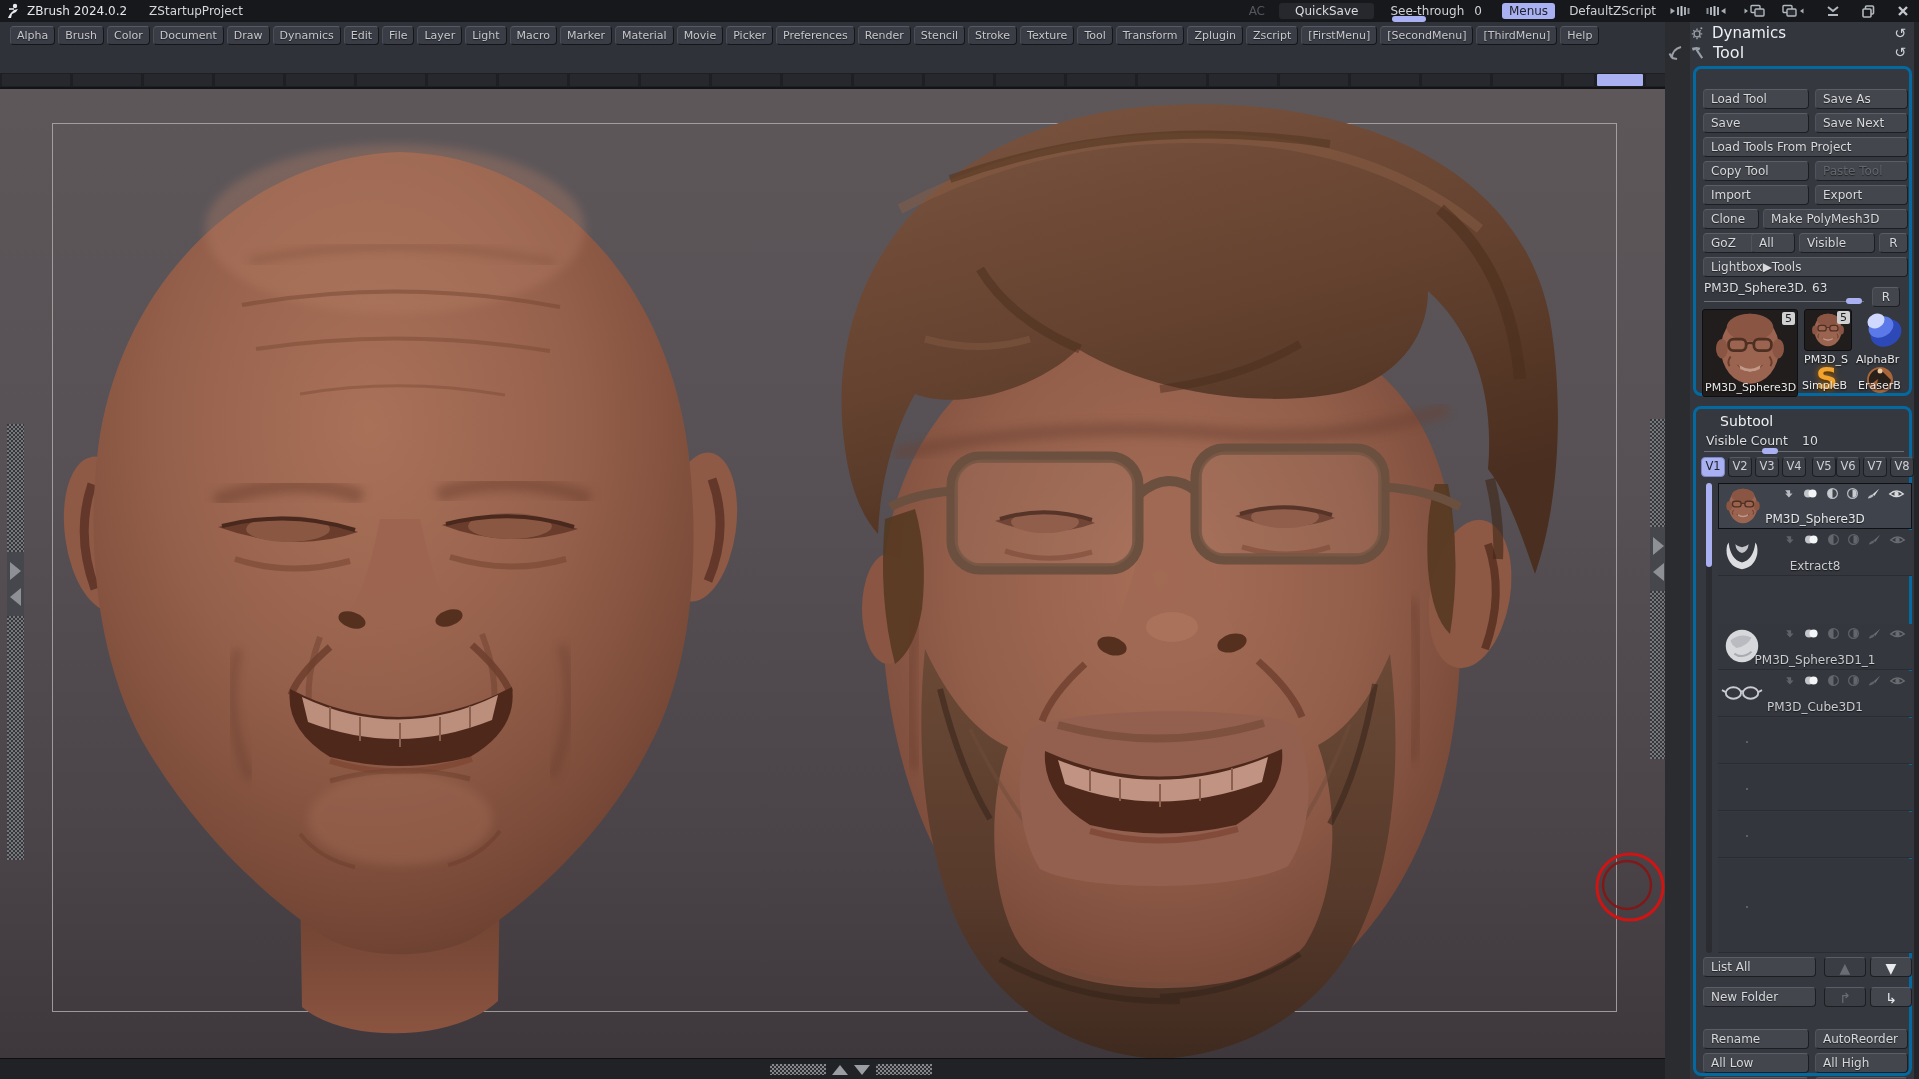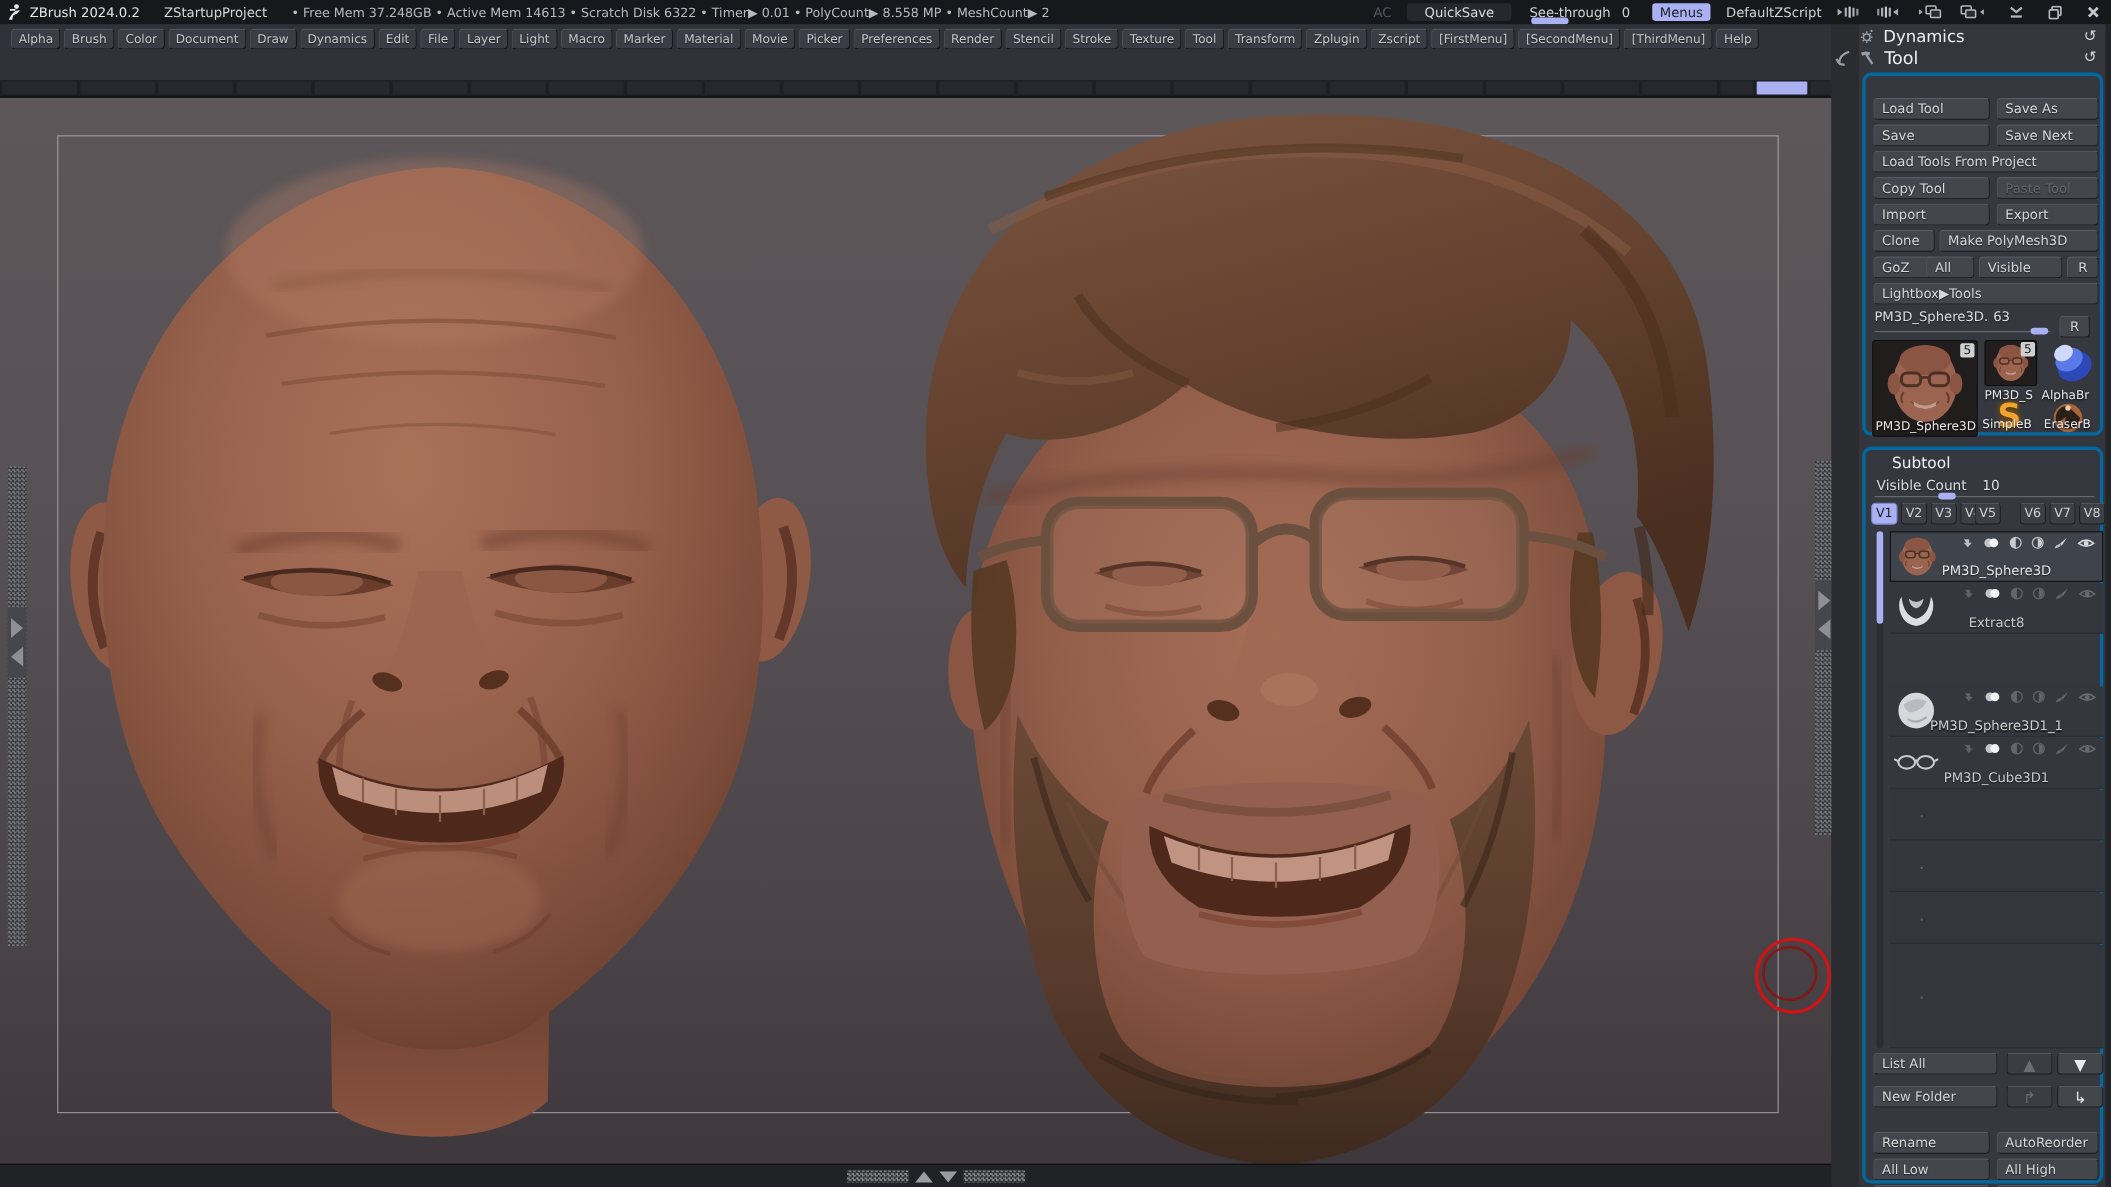--- a/index.html
+++ b/index.html
@@ -197,21 +197,20 @@
 </svg>
 
 <div id="titlebar">
   <svg width="15" height="16" viewBox="0 0 15 16">
     <circle cx="9" cy="3" r="2.2" fill="#e8eaee"></circle>
     <path d="M2 15 C4 10 6 9 8 7 L12 6 L10 9 L6 11 L5 15 Z" fill="#e8eaee"></path>
     <path d="M3 6 L8 6" stroke="#e8eaee" stroke-width="1.6"></path>
   </svg>
   <span class="tb-app">ZBrush 2024.0.2</span>
   <span class="tb-project">ZStartupProject</span>
-  <span class="tb-stats">• Free Mem 37.248GB • Active Mem 14613 • Scratch Disk 6322 •  Timer▶ 0.01 • PolyCount▶ 8.558 MP • MeshCount▶ 2</span>
   <div class="tb-right">
     <span class="tb-ac">AC</span>
     <span class="tb-quicksave">QuickSave</span>
     <span class="tb-seethrough">
       <span>See-through</span>
       <span>0</span>
       <span class="pill"></span>
     </span>
     <span class="tb-menus">Menus</span>
     <span class="tb-zscript">DefaultZScript</span>
@@ -570,21 +569,21 @@
 
     <span class="slider-label" style="left:10px;top:24px;font-size:12.5px;">Visible Count</span>
     <span class="slider-label" style="left:106px;top:24px;font-size:12.5px;">10</span>
     <div class="slider-track" style="left:8px;top:42px;width:200px;"></div>
     <div class="slider-pill" style="left:66px;top:39px;"></div>
 
     <span class="vtab sel" style="left:5px;top:48px;">V1</span>
     <span class="vtab" style="left:32px;top:48px;">V2</span>
     <span class="vtab" style="left:59px;top:48px;">V3</span>
     <span class="vtab" style="left:86px;top:48px;">V4</span>
-    <span class="vtab" style="left:99px;top:48px;">V5</span>
+    <span class="vtab" style="left:116px;top:48px;">V5</span>
     <span class="vtab" style="left:140px;top:48px;">V6</span>
     <span class="vtab" style="left:167px;top:48px;">V7</span>
     <span class="vtab" style="left:194px;top:48px;">V8</span>
 
     <div id="st-scrolltrack" style="top:74px;height:470px;"></div>
     <div id="st-scrollhandle" style="top:74px;height:84px;"></div>
 
     <div class="strow sel" style="top:74px;">
       <svg class="thumb" viewBox="0 0 44 44">
           <use href="#i-minihead"></use>

